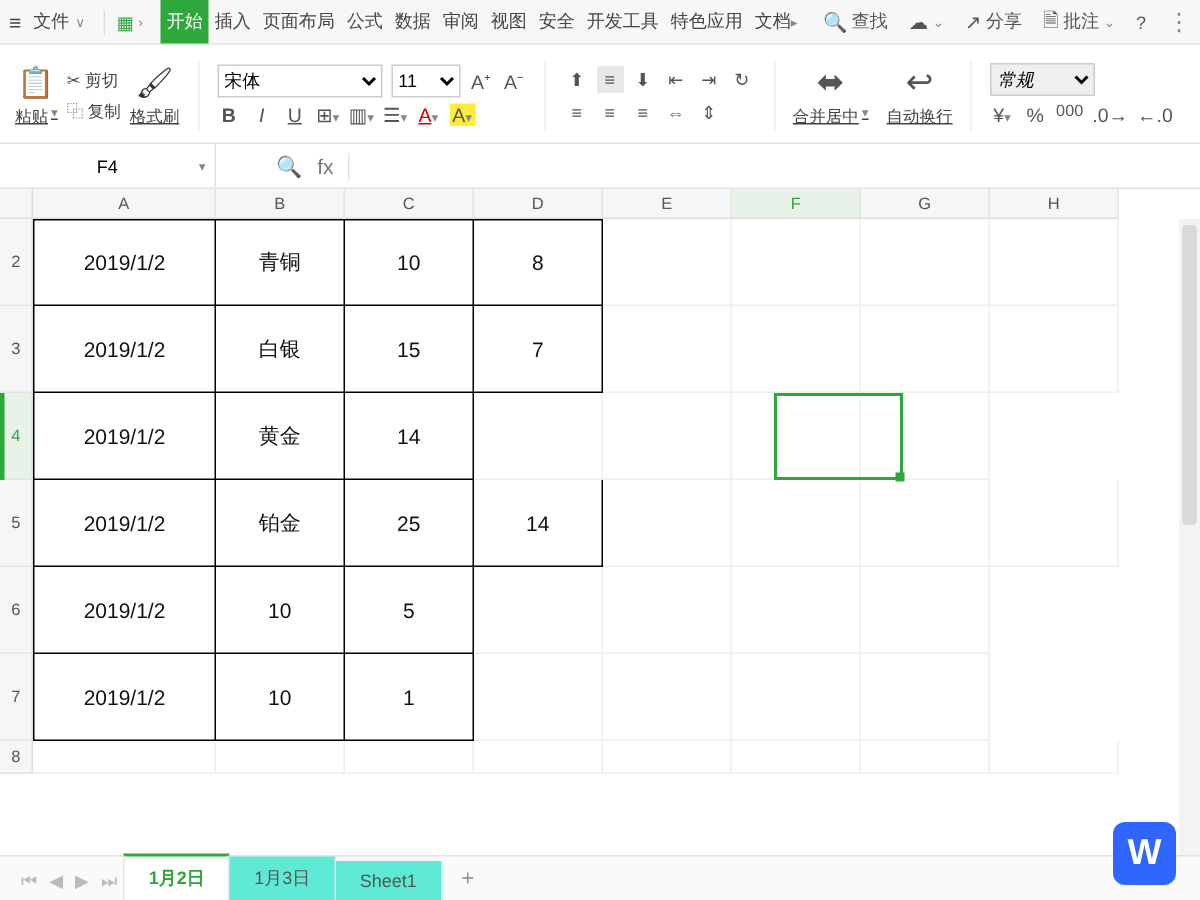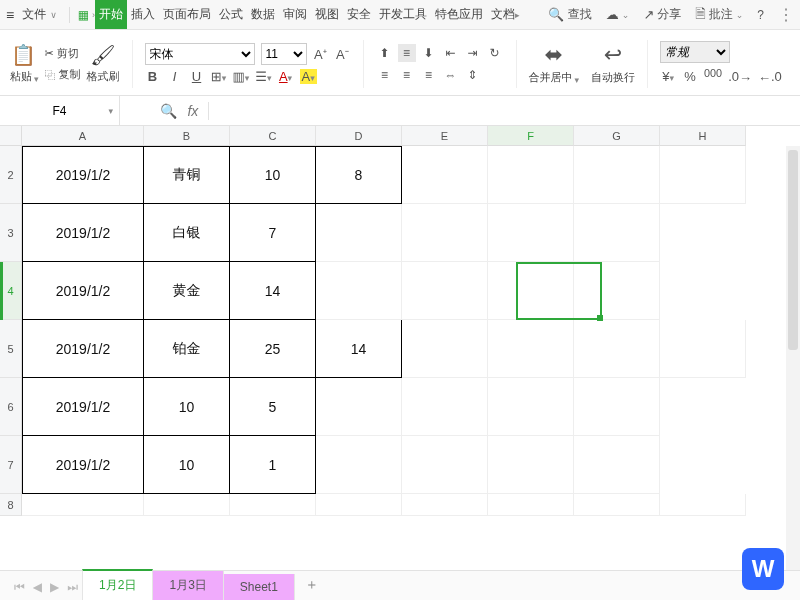--- a/index.html
+++ b/index.html
@@ -6,53 +6,53 @@
   body { width: 800px; height: 600px; overflow: hidden; background: #fff; position: relative; font-size: 12px; }
 
   
   .titlebar { height: 30px; background: #f7f7f7; display: flex; align-items: center; padding: 0 6px; color: #444; border-bottom: 1px solid #e5e5e5; }
   .titlebar .ham { font-size: 14px; margin-right: 4px; }
   .titlebar .file-btn { display:flex; align-items:center; gap:4px; padding:2px 4px; }
   .titlebar .file-drop { font-size:9px; color:#888; }
   .titlebar .sep { width:1px; height:16px; background:#ddd; margin:0 8px; }
   .titlebar .menus { display:flex; align-items:center; }
   .titlebar .menu-item { padding: 6px 4px; font-size:12px; cursor:pointer; }
-  .titlebar .menu-item.active { background:#2ea83a; color:#fff; }
+  .titlebar .menu-item.active { background:#2ea83a; color:#fff;margin-left:12px; }
   .titlebar .right { margin-left:auto; display:flex; align-items:center; gap:14px; color:#555; }
   .titlebar .right span { display:flex; align-items:center; gap:3px; }
   .titlebar .icon { font-size:13px; }
   .doctab { display:flex; align-items:center; gap:3px; font-size:12px; color:#555;}
 
   
   .ribbon { height: 66px; background:#fff; border-bottom:1px solid #e2e2e2; display:flex; padding:6px 10px 4px 10px; gap:12px; align-items:center;}
   .rgroup { display:flex; flex-direction:column; justify-content:center; gap:4px; }
   .rrow { display:flex; align-items:center; gap:6px; }
   .bigbtn { display:flex; flex-direction:column; align-items:center; font-size:11px; color:#333; gap:2px;}
   .bigbtn .ic { font-size:20px; }
   .smallbtn { display:flex; align-items:center; font-size:11px; gap:3px; color:#444;}
   .vdiv { width:1px; height:48px; background:#eee; }
   select.fontbox { height:22px; font-size:12px; width:110px; border:1px solid #ccc; background:#fff;}
   select.sizebox { height:22px; font-size:12px; width:46px; border:1px solid #ccc; background:#fff;}
   .fmtIcons { display:flex; gap:6px; color:#555; font-size:13px; align-items:center;}
   .fmtIcons span{min-width:16px; text-align:center;}
   .alignGrid { display:grid; grid-template-columns:repeat(6,18px); grid-template-rows:18px 18px; gap:4px; }
   .alignGrid span{ width:18px;height:18px; display:flex;align-items:center;justify-content:center; border:0; color:#555; font-size:12px;}
   .bigicon { font-size:22px; color:#555; text-align:center;}
-  .biglabel { font-size:11px; color:#444; display:flex; align-items:flex-end; gap:2px;}
+  .biglabel { font-size:11px; color:#444; display:flex; align-items:flex-start; gap:2px;text-decoration:underline;}
   .numfmt { display:flex; flex-direction:column; gap:4px; }
   .numsel { border:1px solid #ccc; height:22px; width:70px; font-size:12px;font-style:italic; }
   .dots { font-size:16px;color:#888; }
 
   
   .formularow { height:30px; border-bottom:1px solid #e2e2e2; display:flex; align-items:center; }
-  .namebox { width:120px; height:100%; border-right:1px solid #e2e2e2; display:flex; align-items:center; justify-content:center; font-size:12px; position:relative;}
+  .namebox { width:144px; height:100%; border-right:1px solid #e2e2e2; display:flex; align-items:center; justify-content:center; font-size:12px; position:relative;}
   .namebox .dd { position:absolute; right:6px; font-size:9px; color:#888;}
   .fxarea { flex:1; display:flex; align-items:center; padding-left:40px; gap:10px;}
   .fxarea .zoom-ic, .fxarea .fx { color:#777; font-size:14px; }
-  .fxarea .fx { font-style:italic; }
+  .fxarea .fx { }
   .fxinput { flex:1; border:none; height:100%; font-size:12px; outline:none;}
   .fbar-sep { width:1px; height:18px; background:#e2e2e2; margin-right:6px;}
 
   
   .gridwrap { position:relative; height:420px; }
   .colheads { display:flex; height:20px; }
   .rowH { width:22px; background:#f5f6f7; border-right:1px solid #ddd; border-bottom:1px solid #ddd;}
   .colH { background:#f5f6f7; border-right:1px solid #e3e3e3; border-bottom:1px solid #ddd; text-align:center; font-size:11px; color:#555; line-height:20px;}
   .cA{width:122px}.cB{width:86px}.cC{width:86px}.cD{width:86px}.cE{width:86px}.cF{width:86px}.cG{width:86px}.cH{width:86px}
   .bodyrow { display:flex; }
@@ -67,22 +67,22 @@
 
   
   .activecell { position:absolute; border:2px solid #2ea83a; pointer-events:none; }
   .activecell::after{content:""; position:absolute; right:-3px; bottom:-3px; width:6px;height:6px; background:#2ea83a;}
 
   .rowSel { position:absolute; left:0; width:3px; background:#2ea83a; }
 
   
   .sheetbar { position:absolute; bottom:0; left:0; right:0; height:30px; border-top:1px solid #e2e2e2; background:#fafafa; display:flex; align-items:flex-end; padding-left:10px;}
   .navarrow { color:#bbb; font-size:12px; padding:0 4px 6px 4px; }
-  .stab { padding:6px 16px; font-size:12px; color:#555; border-right:1px solid #e5e5e5; background:#f0abfc;}
-  .stab.active { background:#fff; color:#2ea83a; font-weight:400; border-top:2px solid #2ea83a; border-left:1px solid #e5e5e5;}
+  .stab { padding:6px 16px; font-size:12px; color:#555; border-right:1px solid #e5e5e5; background:#5eead4;}
+  .stab.active { background:#fff; color:#2ea83a; font-weight:700; border-top:2px solid #2ea83a; border-left:1px solid #e5e5e5;}
   .addsheet { padding:6px 10px; color:#888; font-size:14px;}
 
   
   .watermark { position:absolute; right:16px; bottom:10px; display:flex; align-items:center; gap:8px; font-size:28px; font-weight:700; color:#111;}
   .watermark .logo{ width:42px;height:42px; background:#2f66ff; border-radius:8px; color:#fff; display:flex;align-items:center;justify-content:center; font-size:24px; font-weight:700;}
 
   .scrollbar-v { position:absolute; right:0; top:146px; bottom:30px; width:14px; background:#f3f3f3;}
   .scrollbar-v .thumb{ position:absolute; top:4px; left:2px; right:2px; height:200px; background:#d9d9d9; border-radius:3px;}
   .caret{font-size:9px;color:#888}
   .colH.sel, .rnH.sel { background:#e8f2e8; color:#2ea83a; }
@@ -260,20 +260,21 @@
     <div class="cell cD tb first-row">8</div>
     <div class="cell cE"></div>
     <div class="cell cF"></div>
     <div class="cell cG"></div>
     <div class="cell cH"></div>
   </div>
   <div class="bodyrow rData">
     <div class="rnH">3</div>
     <div class="cell cA tb first-col">2019/1/2</div>
     <div class="cell cB tb">白银</div>
+    <div class="cell cC tb">15</div>
     <div class="cell cD tb">7</div>
     <div class="cell cE"></div>
     <div class="cell cF"></div>
     <div class="cell cG"></div>
     <div class="cell cH"></div>
   </div>
   <div class="bodyrow rData">
     <div class="rnH sel">4</div>
     <div class="cell cA tb first-col">2019/1/2</div>
     <div class="cell cB tb">黄金</div>

